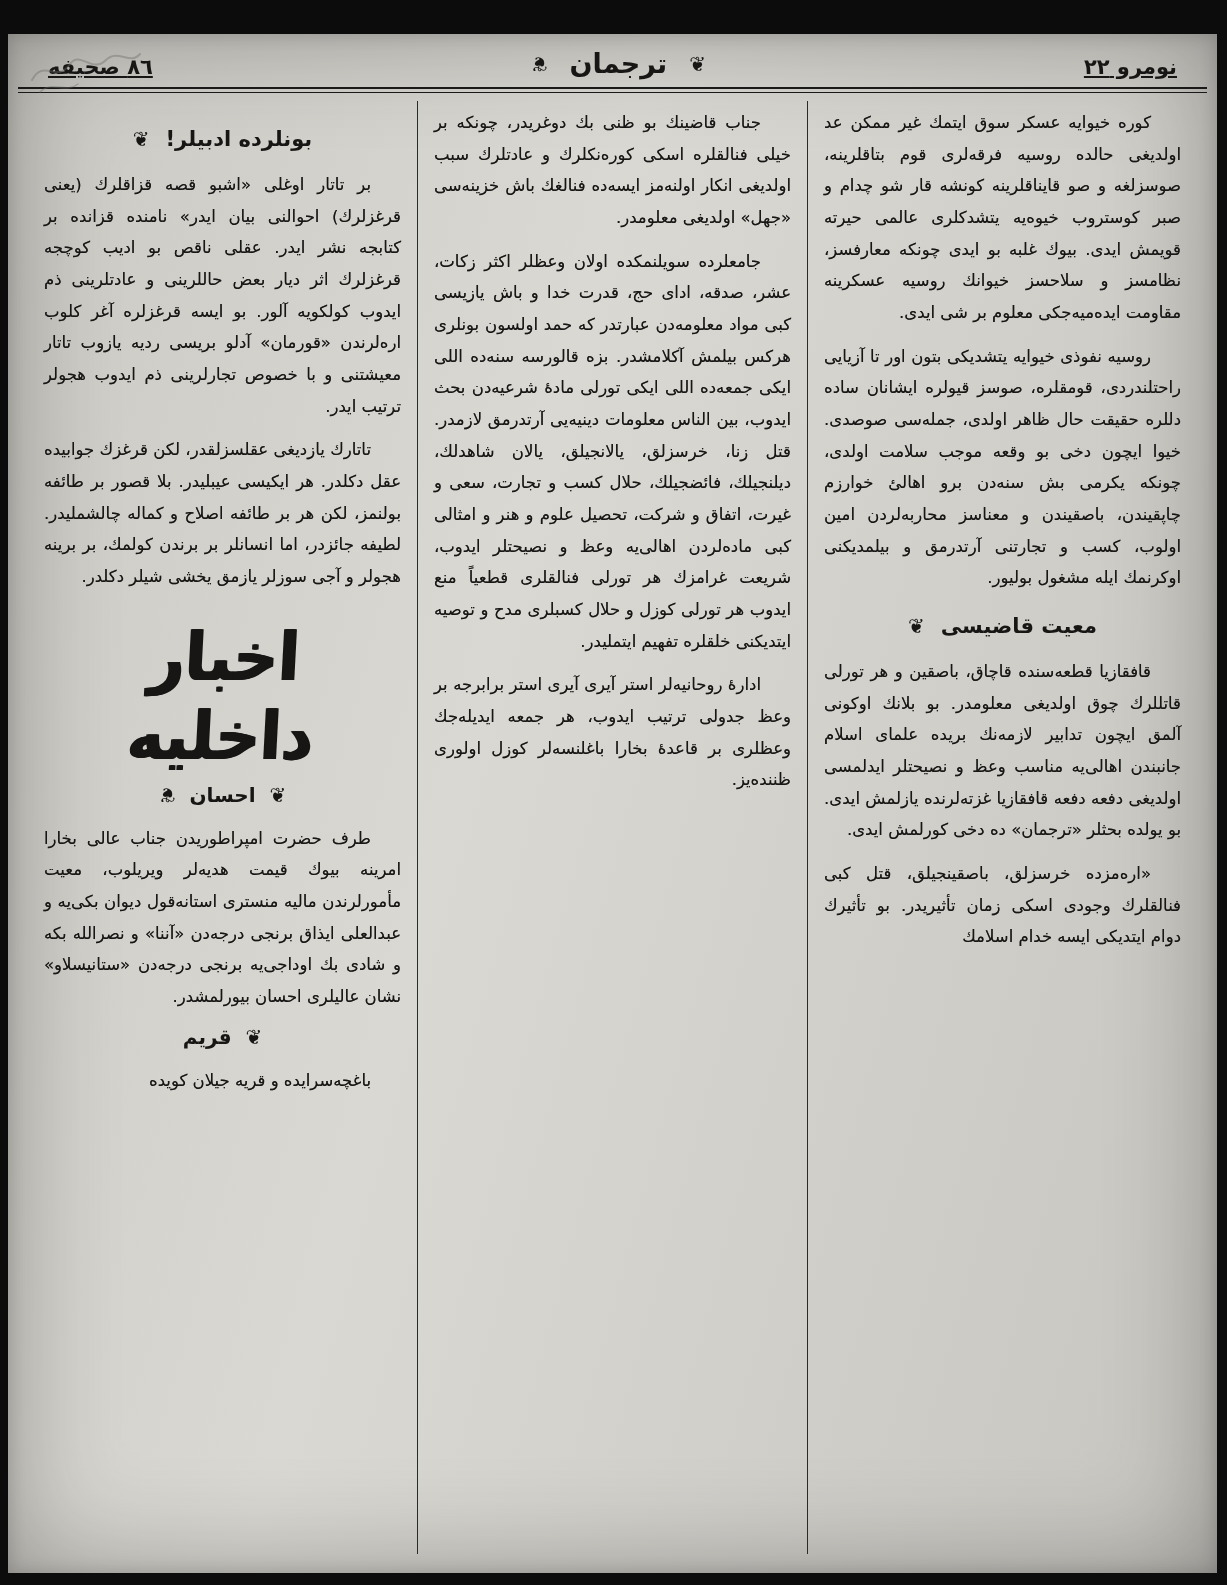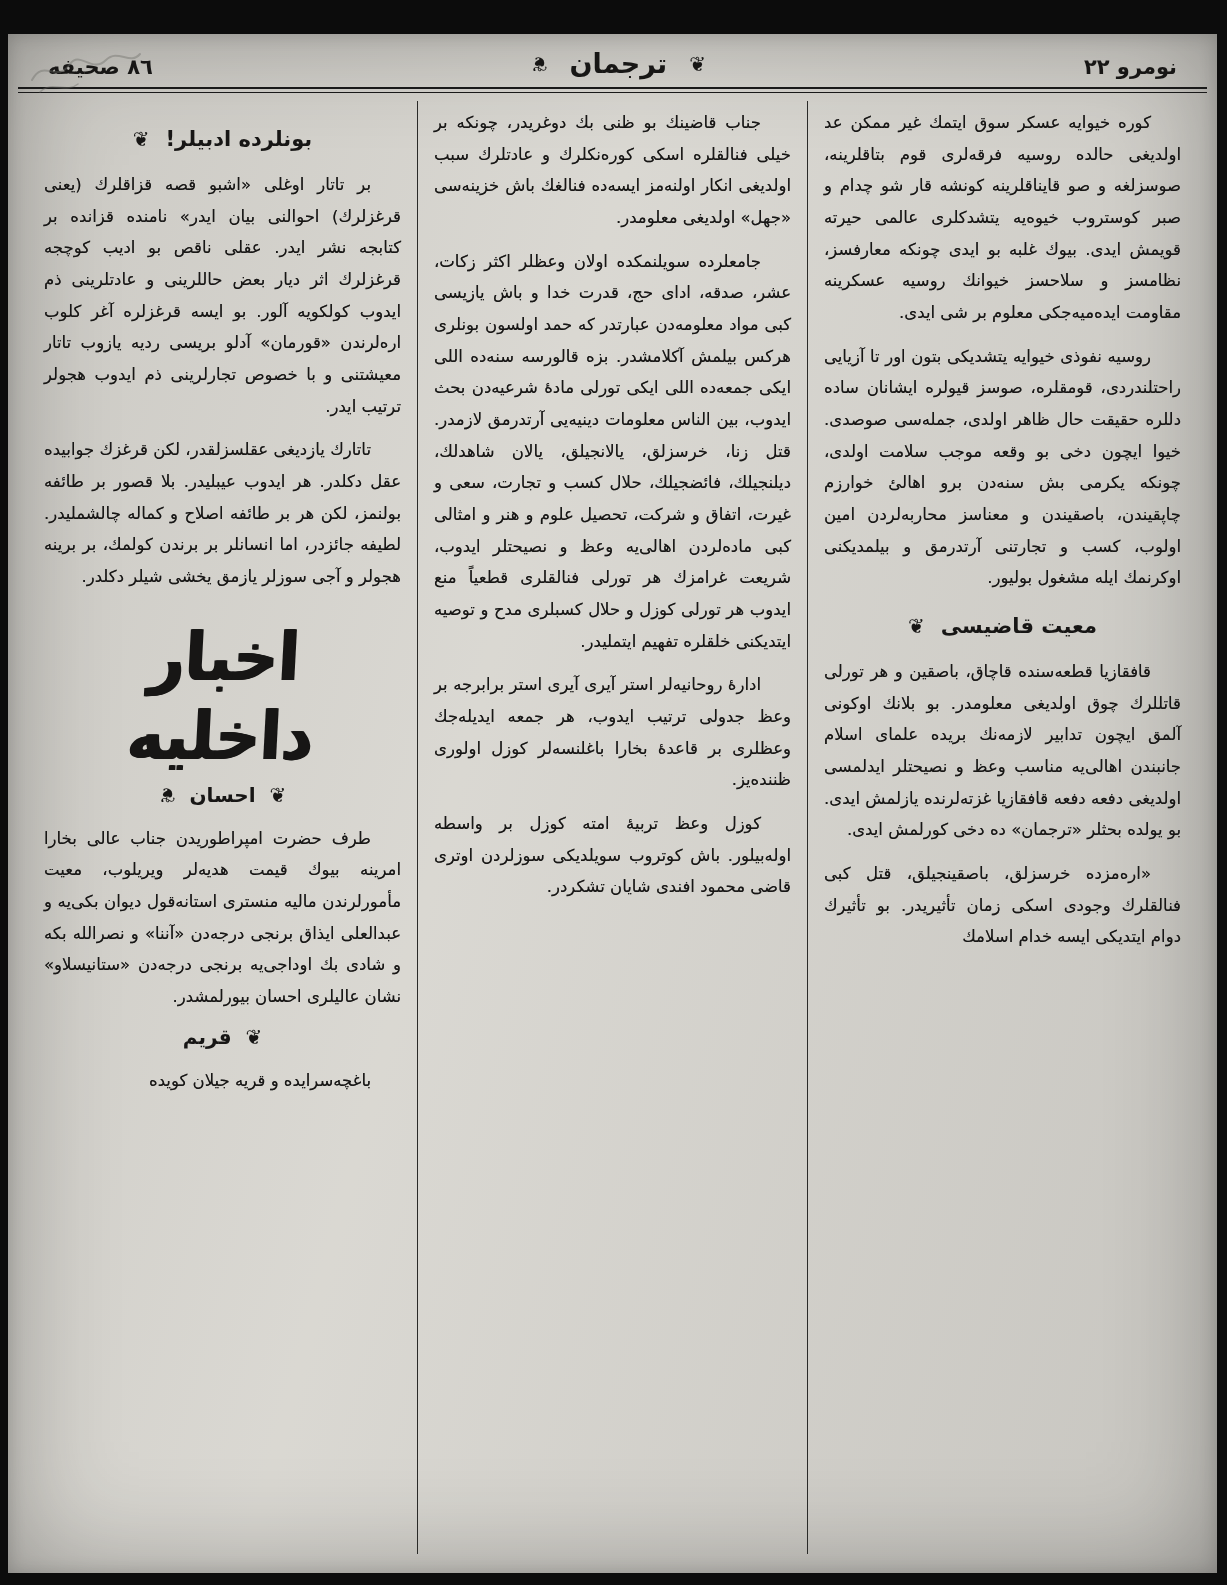--- a/index.html
+++ b/index.html
@@ -18,21 +18,21 @@
   }
   .pencil-mark{
     position:absolute;top:40px;left:26px;opacity:.4;z-index:5;
   }
   
   .masthead{
     display:flex;align-items:flex-end;justify-content:space-between;
     padding:14px 40px 6px 40px;
     font-weight:bold;font-size:21px;
   }
-  .mh-side{letter-spacing:1px;}
+  .mh-side{letter-spacing:1px;text-decoration:underline;}
   .mh-center{display:flex;align-items:center;gap:22px;font-size:27px;}
   .orn{font-size:20px;line-height:1;display:inline-block;}
   .orn.rot{transform:rotate(180deg);}
   .mast-rule{
     margin:2px 10px 0 10px;height:3px;
     border-top:2px solid #191919;border-bottom:1px solid #191919;
   }
   
   .cols{
     display:flex;align-items:stretch;
@@ -96,32 +96,31 @@
       <p class="body">قافقازيا قطعه‌سنده قاچاق، باصقين و هر تورلى قاتللرك چوق اولديغى معلومدر. بو بلانك اوكونى آلمق ايچون تدابير لازمه‌نك بريده علماى اسلام جانبندن اهالى‌يه مناسب وعظ و نصيحتلر ايدلمسى اولديغى دفعه دفعه قافقازيا غزته‌لرنده يازلمش ايدى. بو يولده بحثلر «ترجمان» ده دخى كورلمش ايدى.</p>
       <p class="body">«اره‌مزده خرسزلق، باصقينجيلق، قتل كبى فنالقلرك وجودى اسكى زمان تأثيريدر. بو تأثيرك دوام ايتديكى ايسه خدام اسلامك</p>
     </section>
 
     <div class="vrule"></div>
 
     <section class="col">
       <p class="body">جناب قاضينك بو ظنى بك دوغريدر، چونكه بر خيلى فنالقلره اسكى كوره‌نكلرك و عادتلرك سبب اولديغى انكار اولنه‌مز ايسه‌ده فنالغك باش خزينه‌سى «جهل» اولديغى معلومدر.</p>
       <p class="body">جامعلرده سويلنمكده اولان وعظلر اكثر زكات، عشر، صدقه، اداى حج، قدرت خدا و باش يازيسى كبى مواد معلومه‌دن عبارتدر كه حمد اولسون بونلرى هركس بيلمش آكلامشدر. بزه قالورسه سنه‌ده اللى ايكى جمعه‌ده اللى ايكى تورلى مادهٔ شرعيه‌دن بحث ايدوب، بين الناس معلومات دينيه‌يى آرتدرمق لازمدر. قتل زنا، خرسزلق، يالانجيلق، يالان شاهدلك، ديلنجيلك، فائضجيلك، حلال كسب و تجارت، سعى و غيرت، اتفاق و شركت، تحصيل علوم و هنر و امثالى كبى ماده‌لردن اهالى‌يه وعظ و نصيحتلر ايدوب، شريعت غرامزك هر تورلى فنالقلرى قطعياً منع ايدوب هر تورلى كوزل و حلال كسبلرى مدح و توصيه ايتديكنى خلقلره تفهيم ايتمليدر.</p>
       <p class="body">ادارهٔ روحانيه‌لر استر آيرى آيرى استر برابرجه بر وعظ جدولى ترتيب ايدوب، هر جمعه ايديله‌جك وعظلرى بر قاعدهٔ بخارا باغلنسه‌لر كوزل اولورى ظننده‌يز.</p>
-      <p class="body">كوزل وعظ تربيهٔ امته كوزل بر واسطه اوله‌بيلور. باش كوتروب سويلديكى سوزلردن اوترى قاضى محمود افندى شايان تشكردر.</p>
     </section>
 
     <div class="vrule"></div>
 
     <section class="col">
       <h3 class="sec-heading">
         <span>بونلرده ادبيلر!</span>
         <span class="orn">❦</span>
       </h3>
       <p class="body">بر تاتار اوغلى «اشبو قصه قزاقلرك (يعنى قرغزلرك) احوالنى بيان ايدر» نامنده قزانده بر كتابجه نشر ايدر. عقلى ناقص بو اديب كوچجه قرغزلرك اثر ديار بعض حاللرينى و عادتلرينى ذم ايدوب كولكويه آلور. بو ايسه قرغزلره آغر كلوب اره‌لرندن «قورمان» آدلو بريسى رديه يازوب تاتار معيشتنى و با خصوص تجارلرينى ذم ايدوب هجولر ترتيب ايدر.</p>
-      <p class="body">تاتارك يازديغى عقلسزلقدر، لكن قرغزك جوابيده عقل دكلدر. هر ايدوب عيبليدر. بلا قصور بر طائفه بولنمز، لكن هر بر طائفه اصلاح و كماله چالشمليدر. لطيفه جائزدر، اما انسانلر بر برندن كولمك، بر برينه هجولر و آجى سوزلر يازمق يخشى شيلر دكلدر.</p>
+      <p class="body">تاتارك يازديغى عقلسزلقدر، لكن قرغزك جوابيده عقل دكلدر. هر ايكيسى عيبليدر. بلا قصور بر طائفه بولنمز، لكن هر بر طائفه اصلاح و كماله چالشمليدر. لطيفه جائزدر، اما انسانلر بر برندن كولمك، بر برينه هجولر و آجى سوزلر يازمق يخشى شيلر دكلدر.</p>
 
       <h2 class="big-heading">اخبار داخليه</h2>
 
       <h4 class="sub-heading">
         <span class="orn">❦</span>
         <span>احسان</span>
         <span class="orn rot">❦</span>
       </h4>
       <p class="body">طرف حضرت امپراطوريدن جناب عالى بخارا امرينه بيوك قيمت هديه‌لر ويريلوب، معيت مأمورلرندن ماليه منسترى استانه‌قول ديوان بكى‌يه و عبدالعلى ايذاق برنجى درجه‌دن «آننا» و نصرالله بكه و شادى بك اوداجى‌يه برنجى درجه‌دن «ستانيسلاو» نشان عاليلرى احسان بيورلمشدر.</p>
 

